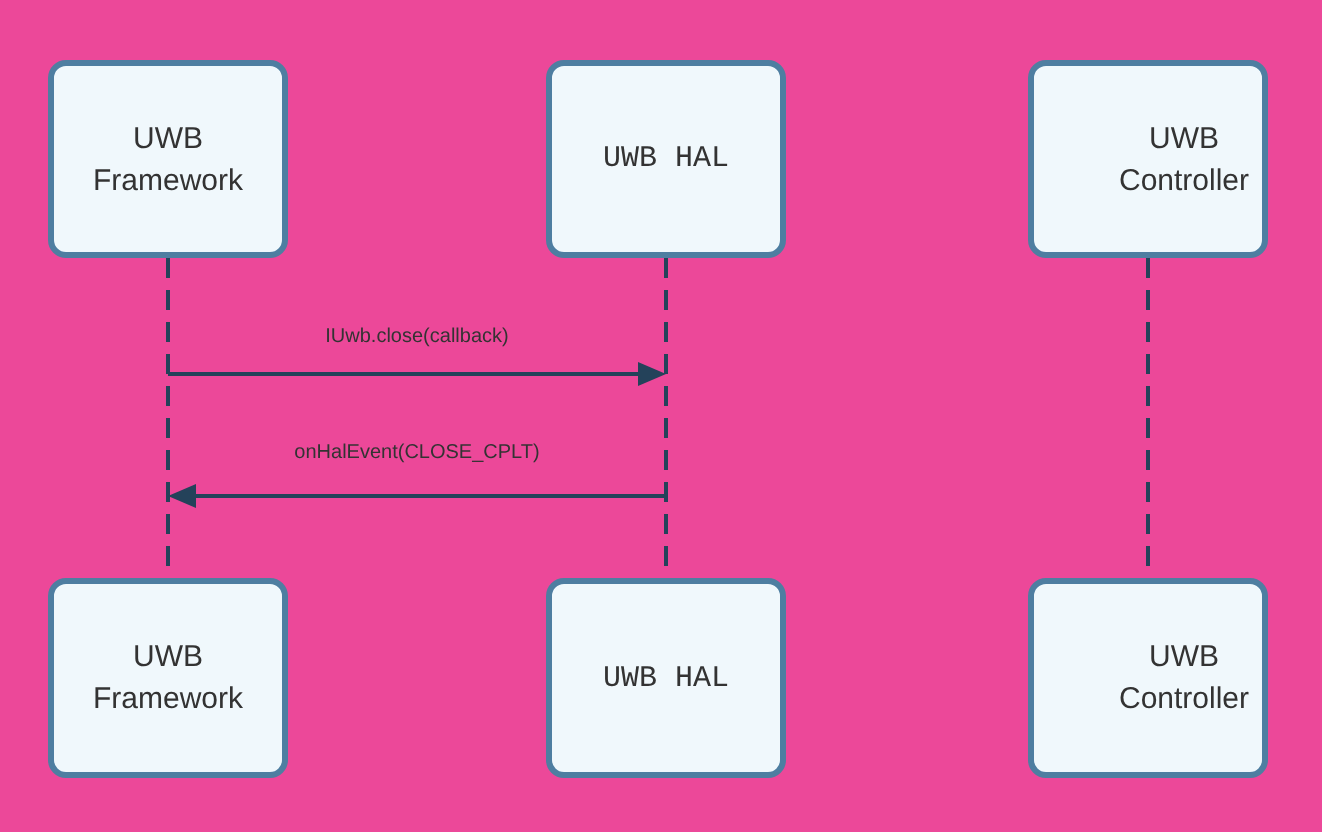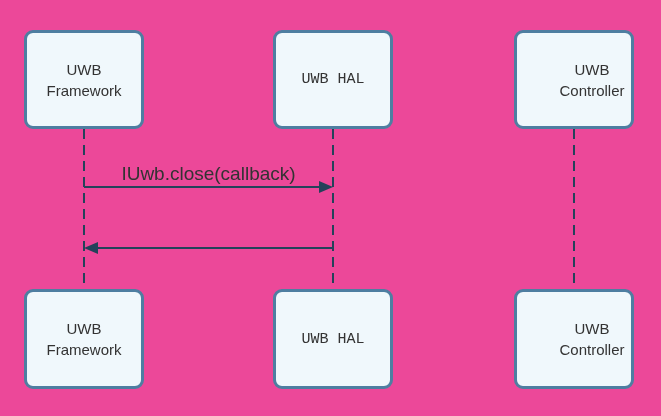--- a/index.html
+++ b/index.html
@@ -56,21 +56,21 @@
   .lifeline-0 { left: 83px; }
   .lifeline-1 { left: 332px; }
   .lifeline-2 { left: 573px; }
 
   
   .msg-label {
     position: absolute;
     left: 84px;
     width: 249px;
     text-align: center;
-    font-size: 19px;
+    font-size: 10px;
     color: #333333;
     white-space: nowrap;
   }
   .msg-label-0 { top: 163px; }
   .msg-label-1 { top: 221px; }
   .msg-line {
     position: absolute;
     height: 2px;
     background: #24425a;
   }
@@ -110,20 +110,21 @@
   </div>
 
   <div class="lifeline lifeline-0"></div>
   <div class="lifeline lifeline-1"></div>
   <div class="lifeline lifeline-2"></div>
 
   <div class="msg-label msg-label-0">IUwb.close(callback)</div>
   <div class="msg-line msg-line-0"></div>
   <div class="arrowhead arrowhead-right"></div>
 
+  <div class="msg-label msg-label-1">onHalEvent(CLOSE_CPLT)</div>
   <div class="msg-line msg-line-1"></div>
   <div class="arrowhead arrowhead-left"></div>
 
   <div class="actor-box box-col-0 box-row-bottom">
     <div class="label">UWB Framework</div>
   </div>
   <div class="actor-box box-col-1 box-row-bottom">
     <div class="label">UWB HAL</div>
   </div>
   <div class="actor-box box-col-2 box-row-bottom">

